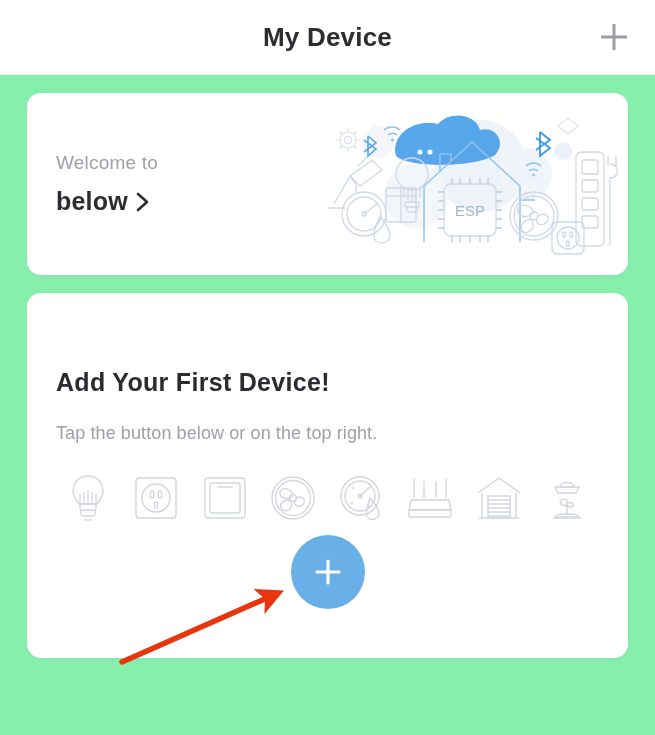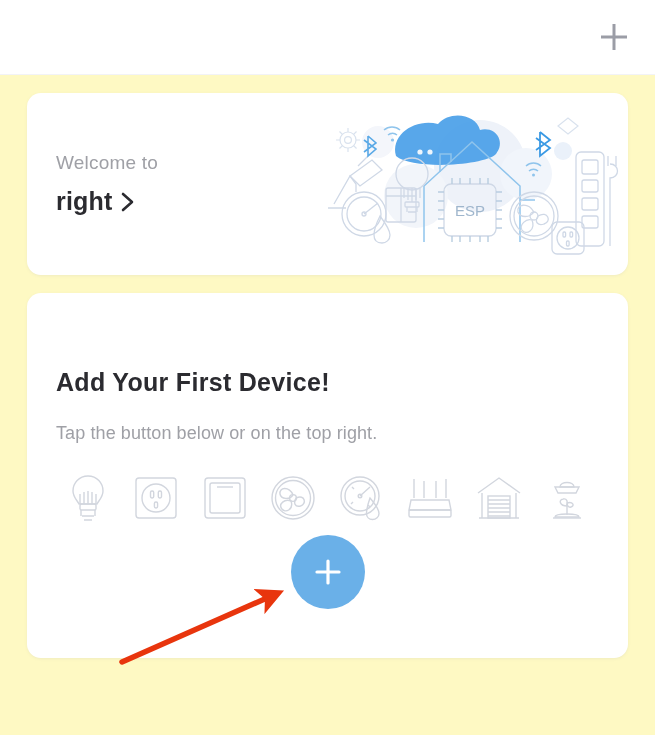--- a/index.html
+++ b/index.html
@@ -40,21 +40,21 @@
     display: flex;
     align-items: center;
     justify-content: center;
     cursor: pointer;
   }
 
   
   .page {
     padding: 18px 27px 16px 27px;
     height: 660px;
-    background: #fef9c3;
+    background: #86efac;
   }
 
   .card {
     background: #ffffff;
     border-radius: 14px;
     box-shadow: 0 1px 3px rgba(120, 130, 180, 0.10);
   }
 
   
   .welcome-card {
@@ -163,35 +163,36 @@
     width: 655px;
     height: 735px;
     pointer-events: none;
     z-index: 40;
   }
 </style>
 </head>
 <body>
 
 <div class="header">
+  <div class="header-title">My Device</div>
   <div class="header-add">
     <svg width="32" height="32" viewBox="0 0 32 32">
       <line x1="16" y1="3" x2="16" y2="29" stroke="#9b9da6" stroke-width="3"></line>
       <line x1="3" y1="16" x2="29" y2="16" stroke="#9b9da6" stroke-width="3"></line>
     </svg>
   </div>
 </div>
 
 <div class="page">
 
   <div class="card welcome-card">
     <div class="welcome-text">
       <div class="welcome-label">Welcome to</div>
       <div class="home-row">
-        <span class="home-name">right</span>
+        <span class="home-name">below</span>
         <span class="chevron">
           <svg width="16" height="24" viewBox="0 0 16 24">
             <polyline points="3,4 12,12 3,20" fill="none" stroke="#2b2b30" stroke-width="2.6" stroke-linecap="round" stroke-linejoin="round"></polyline>
           </svg>
         </span>
       </div>
     </div>
 
     <svg class="welcome-illustration" viewBox="0 0 300 160">
       <defs>

